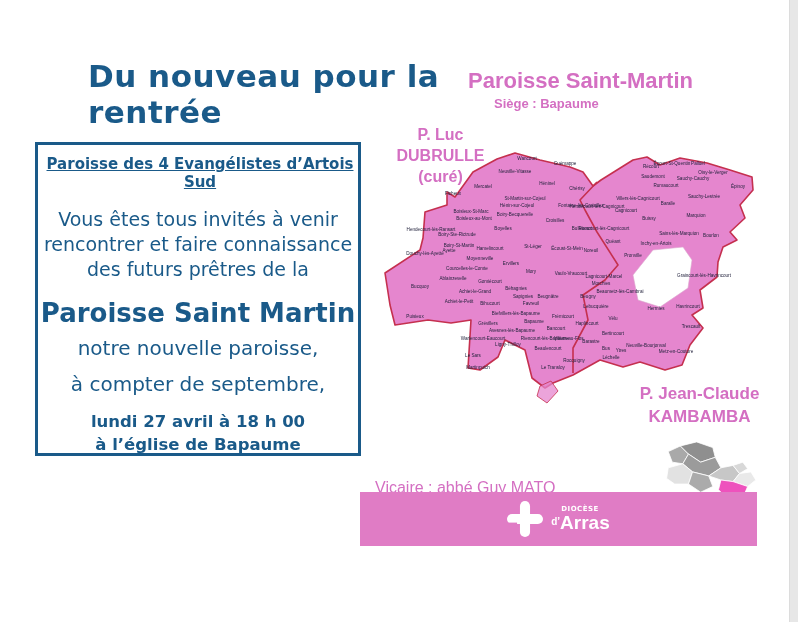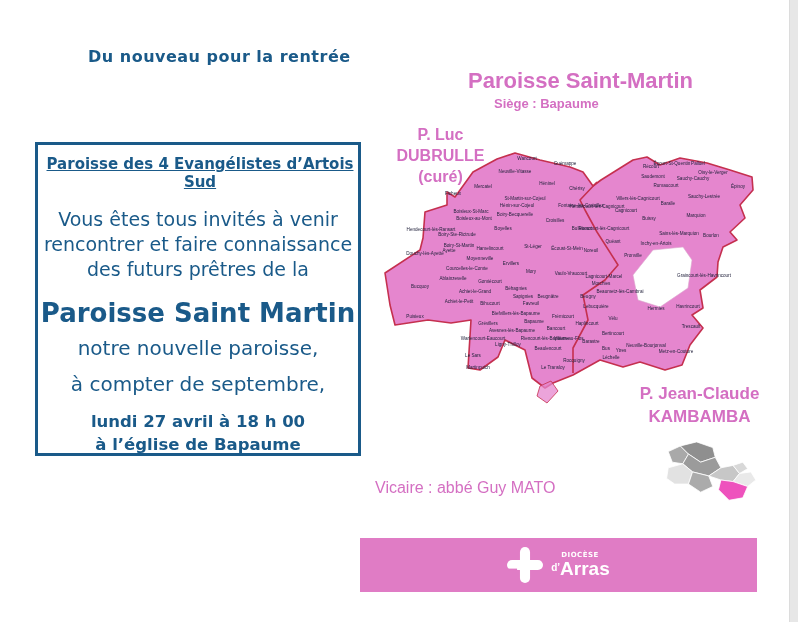--- a/index.html
+++ b/index.html
@@ -7,22 +7,22 @@
     width:798px;height:622px;position:relative;background:#ffffff;
     font-family:"DejaVu Sans","Liberation Sans",sans-serif;overflow:hidden;
   }
   .abs{position:absolute;}
 
   
   .edge-strip{left:789px;top:0;width:8px;height:622px;background:#e7e7e7;border-left:1px solid #dcdcdc;}
 
   
   .main-title{
-    left:88px;top:47px;width:370px;
-    color:var(--blue,#1a5a89);font-size:16px;font-weight:bold;letter-spacing:.5px;
+    left:88px;top:58px;width:370px;
+    color:var(--blue,#1a5a89);font-size:31px;font-weight:bold;letter-spacing:.5px;
   }
 
   
   .parish-title{left:468px;top:68px;width:270px;color:var(--pink,#d46fc2);
     font-family:"Liberation Sans",sans-serif;font-size:22px;font-weight:bold;}
   .parish-seat{left:494px;top:96px;width:247px;text-align:left;color:var(--pink,#d46fc2);
     font-family:"Liberation Sans",sans-serif;font-size:13px;font-weight:bold;}
 
   
   .invite-box{
@@ -50,21 +50,21 @@
 
   
   .parish-map{left:375px;top:140px;}
   .commune{font-size:4.6px;fill:#23233d;text-anchor:middle;font-family:"Liberation Sans",sans-serif;}
 
   
   .mini-map{left:652px;top:430px;}
 
   
   .banner{
-    left:360px;top:538px;width:397px;height:54px;background:var(--banner,#e07cc5);
+    left:360px;top:492px;width:397px;height:54px;background:var(--banner,#e07cc5);
     display:flex;align-items:center;justify-content:center;gap:8px;
   }
   .logo-cross{width:36px;height:36px;}
   .logo-text{color:#ffffff;line-height:1;}
   .logo-small{font-size:7px;font-weight:bold;letter-spacing:.5px;display:block;margin-left:10px;}
   .logo-name-row{font-size:19px;font-weight:bold;font-family:"Liberation Sans",sans-serif;}
   .logo-prefix{font-size:10px;vertical-align:4px;}
 </style>
 </head>
 <body style="--blue: #1a5a89; --pink: #d46fc2; --banner: #e07cc5;">

